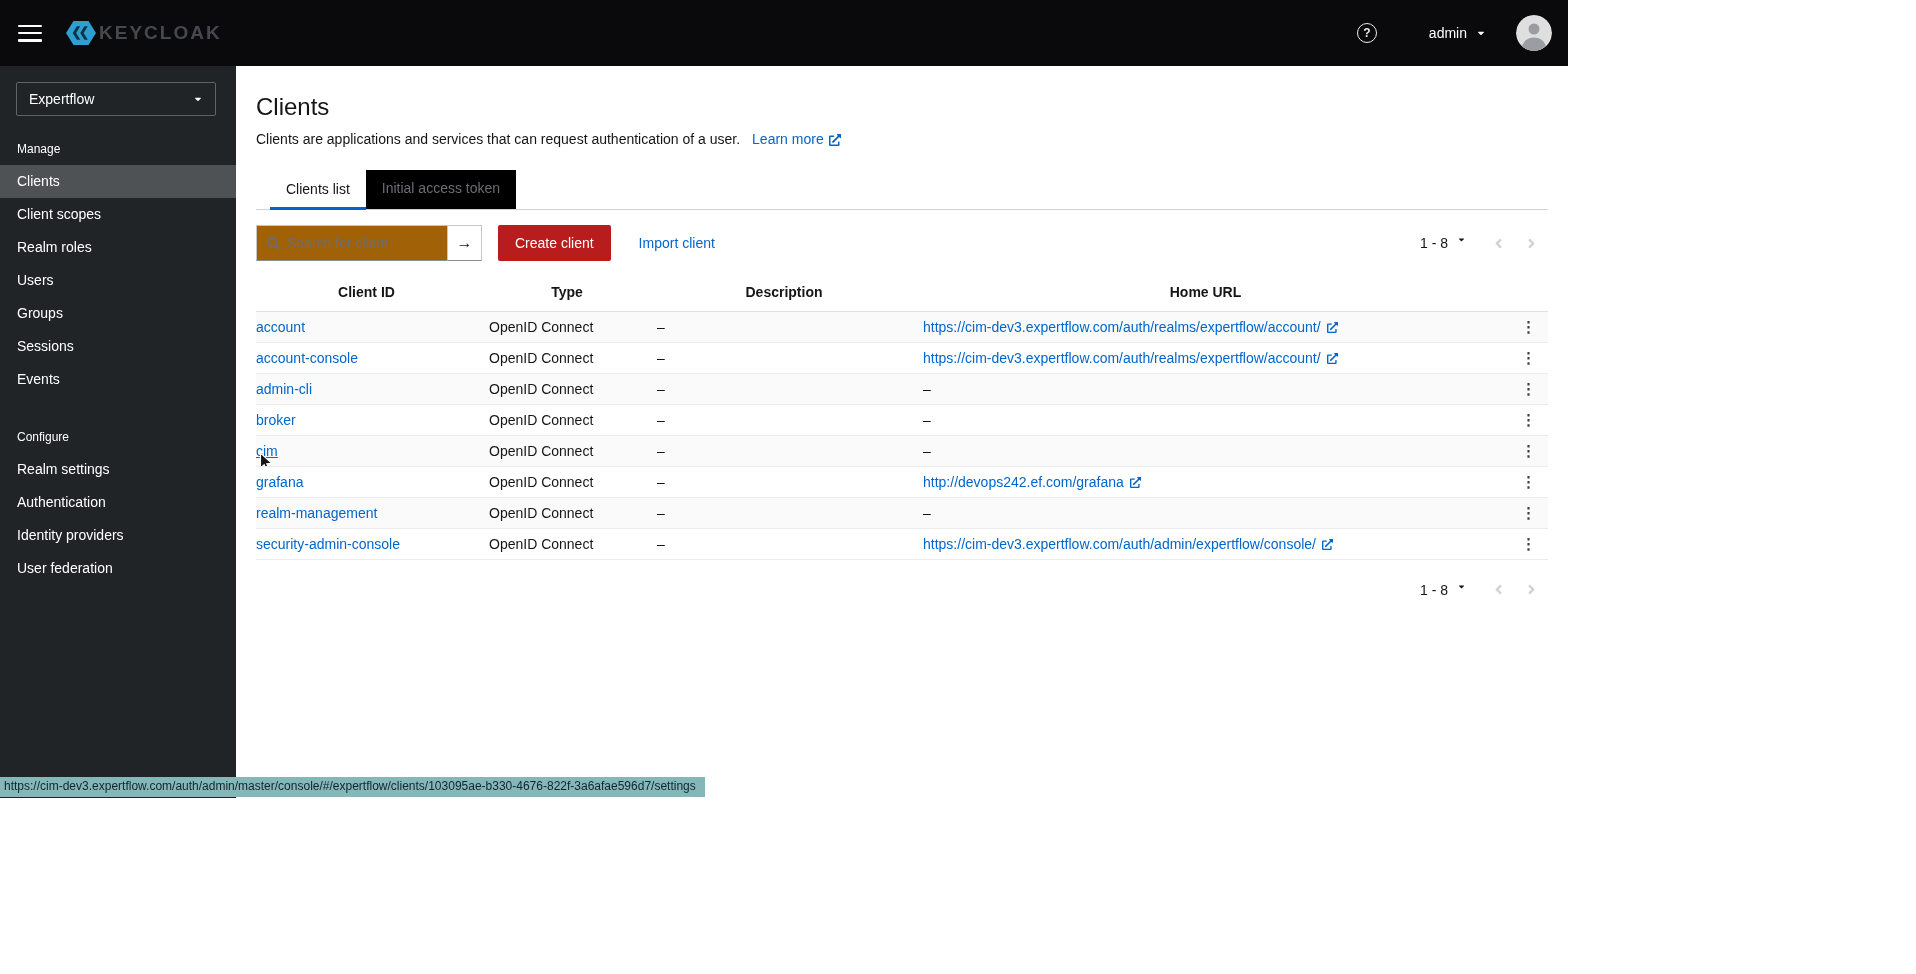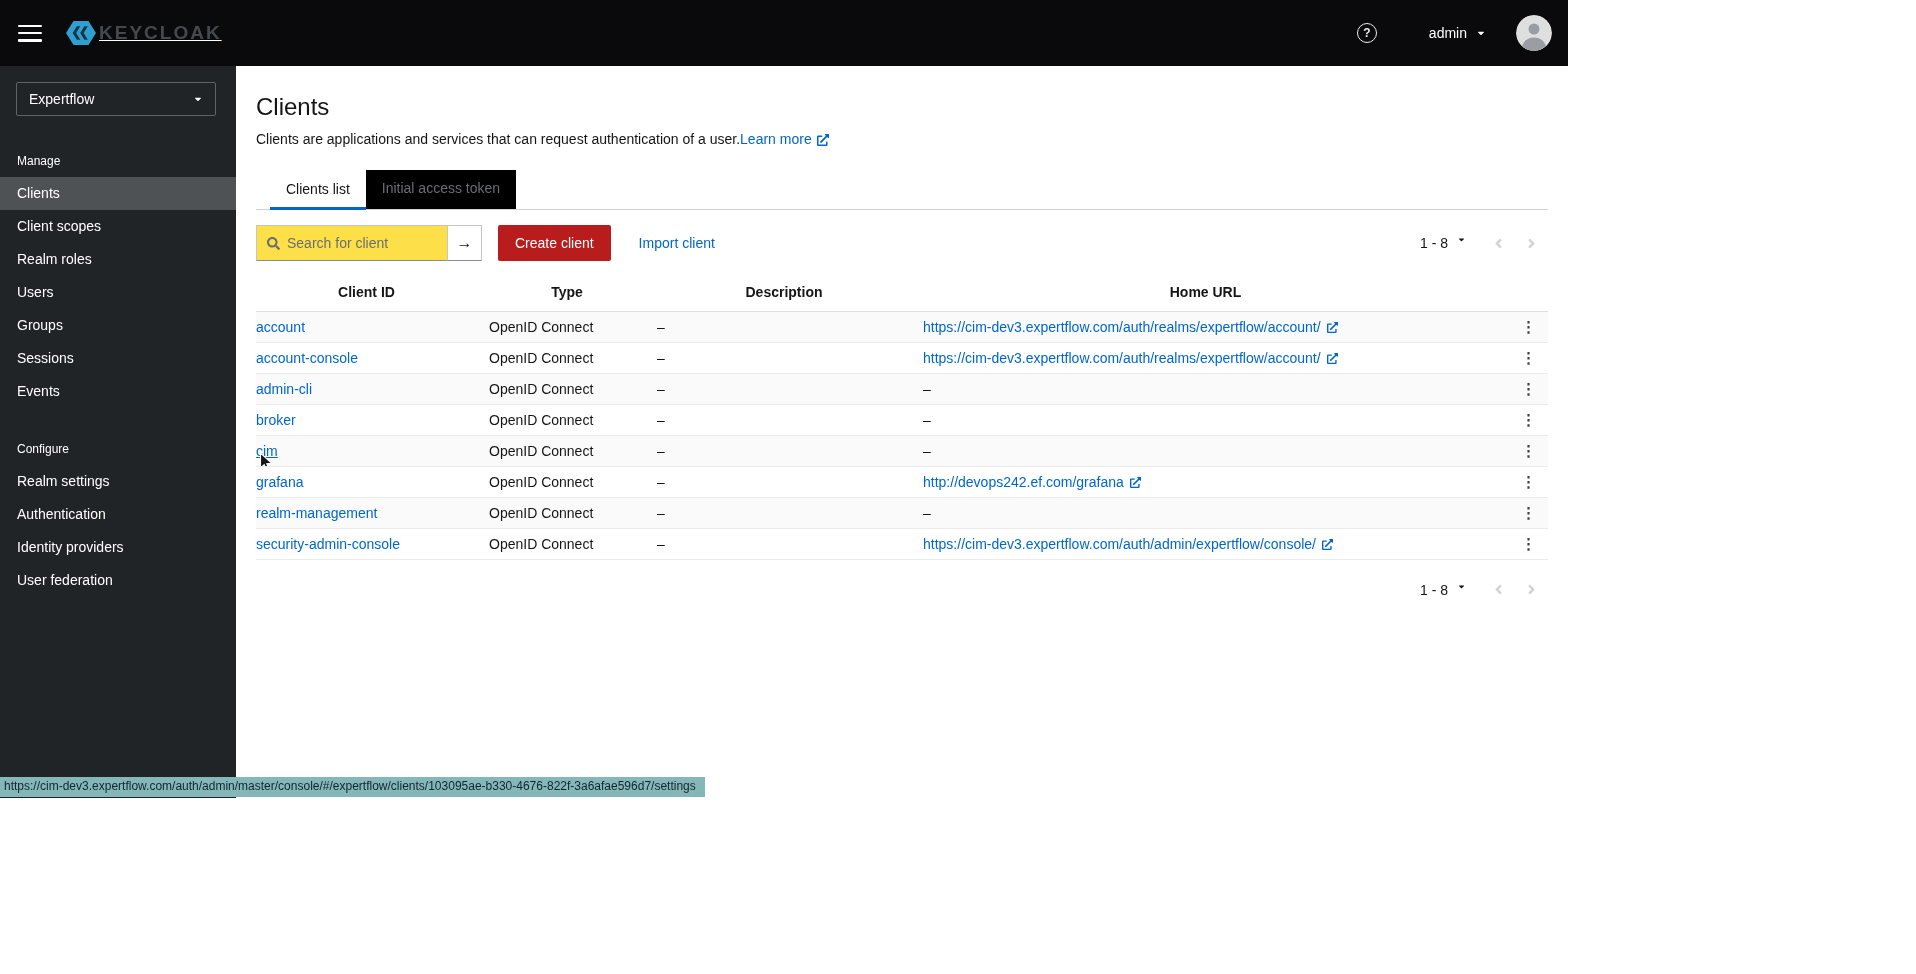--- a/index.html
+++ b/index.html
@@ -14,70 +14,70 @@
   
   .topbar {
     height:66px; background:#0a0a0c; display:flex; align-items:center;
     padding:0 16px 0 18px; color:#fff;
   }
   .hamburger {
     background:none; border:none; cursor:pointer; width:24px; height:19px;
     display:flex; flex-direction:column; justify-content:space-between; margin-right:24px; padding:1px 0;
   }
   .hamburger .bar { height:2.5px; background:#fff; border-radius:1px; }
-  .brand { display:flex; align-items:center; gap:3px;text-decoration:underline; }
+  .brand { display:flex; align-items:center; gap:3px; }
   .brand-text { font-size:19px; font-weight:700; letter-spacing:2px; color:#45494e; }
   .topbar-right { margin-left:auto; display:flex; align-items:center; }
   .help-button {
     width:20px; height:20px; border-radius:50%; border:1.5px solid #ececec; background:transparent;
     color:#ececec; font-size:12px; font-weight:700; line-height:16px; text-align:center; cursor:pointer;
     margin-right:52px;
   }
   .user-menu {
     background:none; border:none; color:#fff; font-size:14px; font-family:inherit;
     display:flex; align-items:center; gap:9px; cursor:pointer; margin-right:30px;
   }
   .avatar { width:36px; height:36px; border-radius:50%; overflow:hidden; cursor:pointer; }
 
   
   .body-row { display:flex; height:732px; }
 
   
   .sidebar { width:236px; flex-shrink:0; background:#212427; padding-top:16px; overflow:hidden; }
   .realm-selector {
-    margin:0 16px 20px 16px; width:200px; height:34px; background:transparent;
+    margin:0 16px 8px 16px; width:200px; height:34px; background:transparent;
     border:1px solid #5f6367; border-radius:2px; color:#fff; font-size:14px; font-family:inherit;
     display:flex; align-items:center; justify-content:space-between; padding:0 12px; cursor:pointer;
   }
   .nav-section-label { padding:18px 17px 9px 17px; font-size:12px; color:#ffffff; }
   .nav-list { list-style:none; }
   .nav-item { display:block; padding:8px 17px; color:#fff; font-size:14px; cursor:pointer; line-height:17px; }
   .nav-item.active { background:#4f5255; }
   .nav-section.configure { margin-top:16px; }
 
   
   .main { flex:1; background:#fff; padding:26px 20px 0 20px; position:relative; min-width:0; }
   .page-title { font-size:24px; font-weight:500; color:#151515; line-height:29px; }
-  .page-subtitle { margin-top:9px; font-size:14px; display:flex; align-items:center; line-height:19px; }
+  .page-subtitle { margin-top:9px; font-size:14px; display:flex; align-items:center; gap:12px; line-height:19px; }
   .learn-more { color:#0066cc; text-decoration:none; display:inline-flex; align-items:center; gap:5px; }
   .ext-icon { flex-shrink:0; }
 
   .tabs { display:flex; margin-top:21px; border-bottom:1px solid #d2d2d2; padding-left:14px; }
   .tab {
     padding:10px 16px; font-size:14px; border:none; background:transparent; cursor:pointer;
     font-family:inherit; color:#6a6e73; border-bottom:3px solid transparent; line-height:16px;
   }
   .tab.active { color:#151515; border-bottom:3px solid #0066cc; margin-bottom:-1px; background:#fff; }
   .tab.inactive { background:#000000; }
 
   
   .toolbar { display:flex; align-items:center; margin-top:15px; }
   .search-group { display:flex; height:36px; }
   .search-box {
-    display:flex; align-items:center; width:192px; background:#fde047; padding:0 8px 0 10px; gap:7px;
+    display:flex; align-items:center; width:192px; background:#a16207; padding:0 8px 0 10px; gap:7px;
     border:1px solid #c6c6c6; border-bottom-color:#8a8d90;
   }
   .search-box input { border:none; outline:none; flex:1; min-width:0; font-size:14px; font-family:inherit; color:#151515; background:transparent; }
   .search-box input::placeholder { color:#6a6e73; }
   .search-arrow-button {
     width:34px; border:1px solid #c6c6c6; border-left:none; border-bottom-color:#8a8d90;
     background:#fff; font-size:16px; color:#151515; cursor:pointer; font-family:inherit;
   }
   .create-button {
     margin-left:16px; height:36px; padding:0 17px; background:#b91c1c; color:#fff; border:none;

